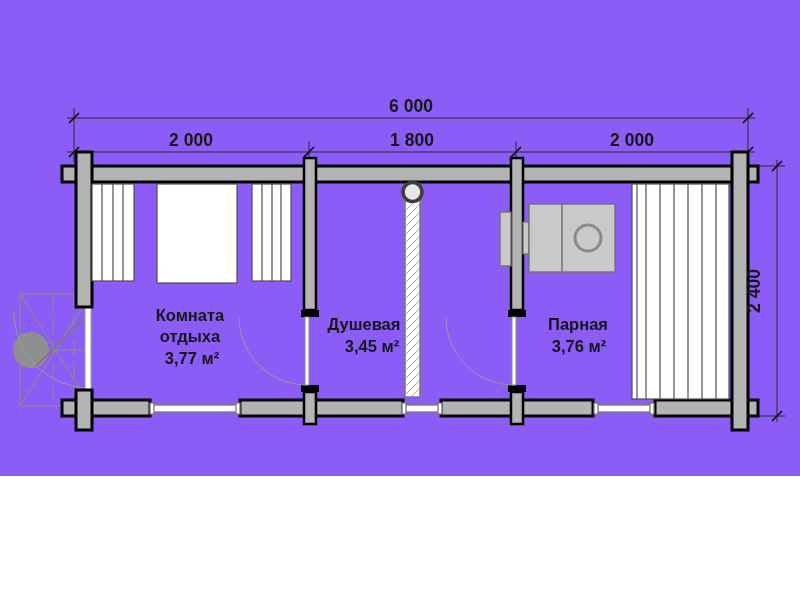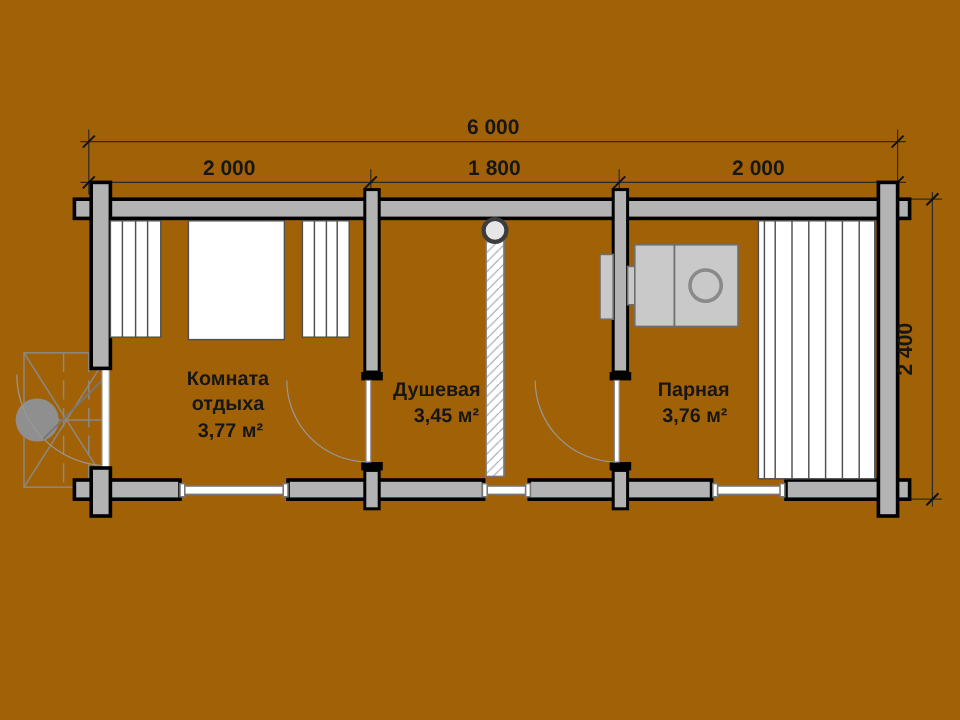--- a/index.html
+++ b/index.html
@@ -1,17 +1,17 @@
 <!DOCTYPE html>
 <html><head>
 <meta charset="utf-8">
 <style>
   html,body{margin:0;padding:0;background:#fff;}
   .stage{
-    position:relative;width:800px;height:600px;background:#a16207;overflow:hidden;
+    position:relative;width:800px;height:476px;background:#8b5cf6;overflow:hidden;
     font-family:"Liberation Sans",sans-serif;
   }
   svg text{
     font-family:"Liberation Sans",sans-serif;
     font-weight:bold;
     fill:#161616;
   }
   .dim-text{font-size:17.5px;}
   .room-name{font-size:16.5px;}
   .room-area{font-size:16.5px;}

